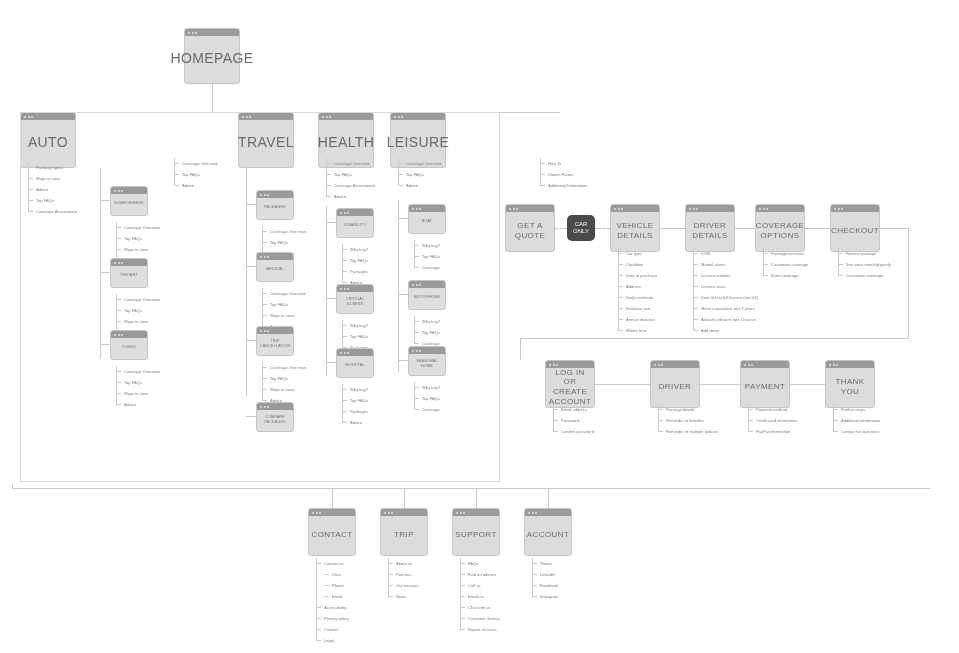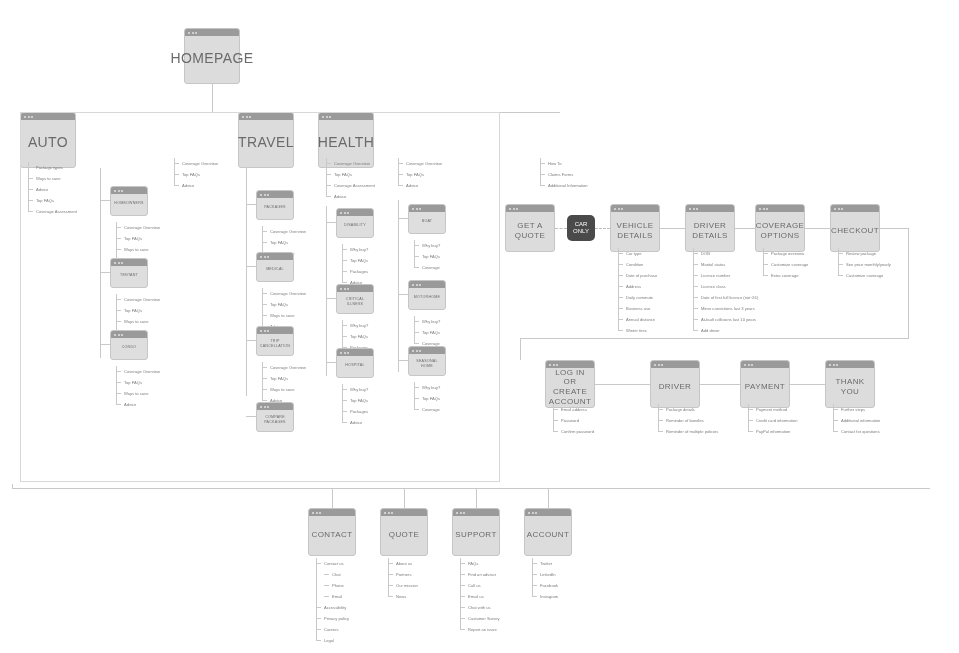--- a/index.html
+++ b/index.html
@@ -107,20 +107,28 @@
     <div class="ln lnv" style="left:266px;top:112px;width:1px;height:0px;"></div>
     <div class="card lvl1" style="left:318px;top:112px;">
       <div class="bar">
         <i></i>
         <i></i>
         <i></i>
       </div>
       <div class="ttl">HEALTH</div>
     </div>
     <div class="ln lnv" style="left:346px;top:112px;width:1px;height:0px;"></div>
+    <div class="card lvl1" style="left:390px;top:112px;">
+      <div class="bar">
+        <i></i>
+        <i></i>
+        <i></i>
+      </div>
+      <div class="ttl">LEISURE</div>
+    </div>
     <div class="ln lnv" style="left:418px;top:112px;width:1px;height:0px;"></div>
     <div class="box-outline" style="left:20px;top:112px;width:480px;height:370px;"></div>
     <div class="sub-stem" style="left:28px;top:162px;height:49px;"></div>
     <div class="leaves t5" style="left: 28px; top: 162px; --n: 5;">
       <div class="leaf">Package types</div>
       <div class="leaf">Ways to save</div>
       <div class="leaf">Advice</div>
       <div class="leaf">Top FAQs</div>
       <div class="leaf">Coverage Assessment</div>
     </div>
@@ -520,21 +528,21 @@
       <div class="leaf">Careers</div>
       <div class="leaf">Legal</div>
     </div>
     <div class="ln lnv" style="left:404px;top:488px;width:1px;height:20px;"></div>
     <div class="card foot" style="left:380px;top:508px;">
       <div class="bar">
         <i></i>
         <i></i>
         <i></i>
       </div>
-      <div class="ttl">QUOTE</div>
+      <div class="ttl">TRIP</div>
     </div>
     <div class="sub-stem" style="left:388px;top:558px;height:38px;"></div>
     <div class="leaves t4" style="left: 388px; top: 558px; --n: 4;">
       <div class="leaf">About us</div>
       <div class="leaf">Partners</div>
       <div class="leaf">Our mission</div>
       <div class="leaf">News</div>
     </div>
     <div class="ln lnv" style="left:476px;top:488px;width:1px;height:20px;"></div>
     <div class="card foot" style="left:452px;top:508px;">

